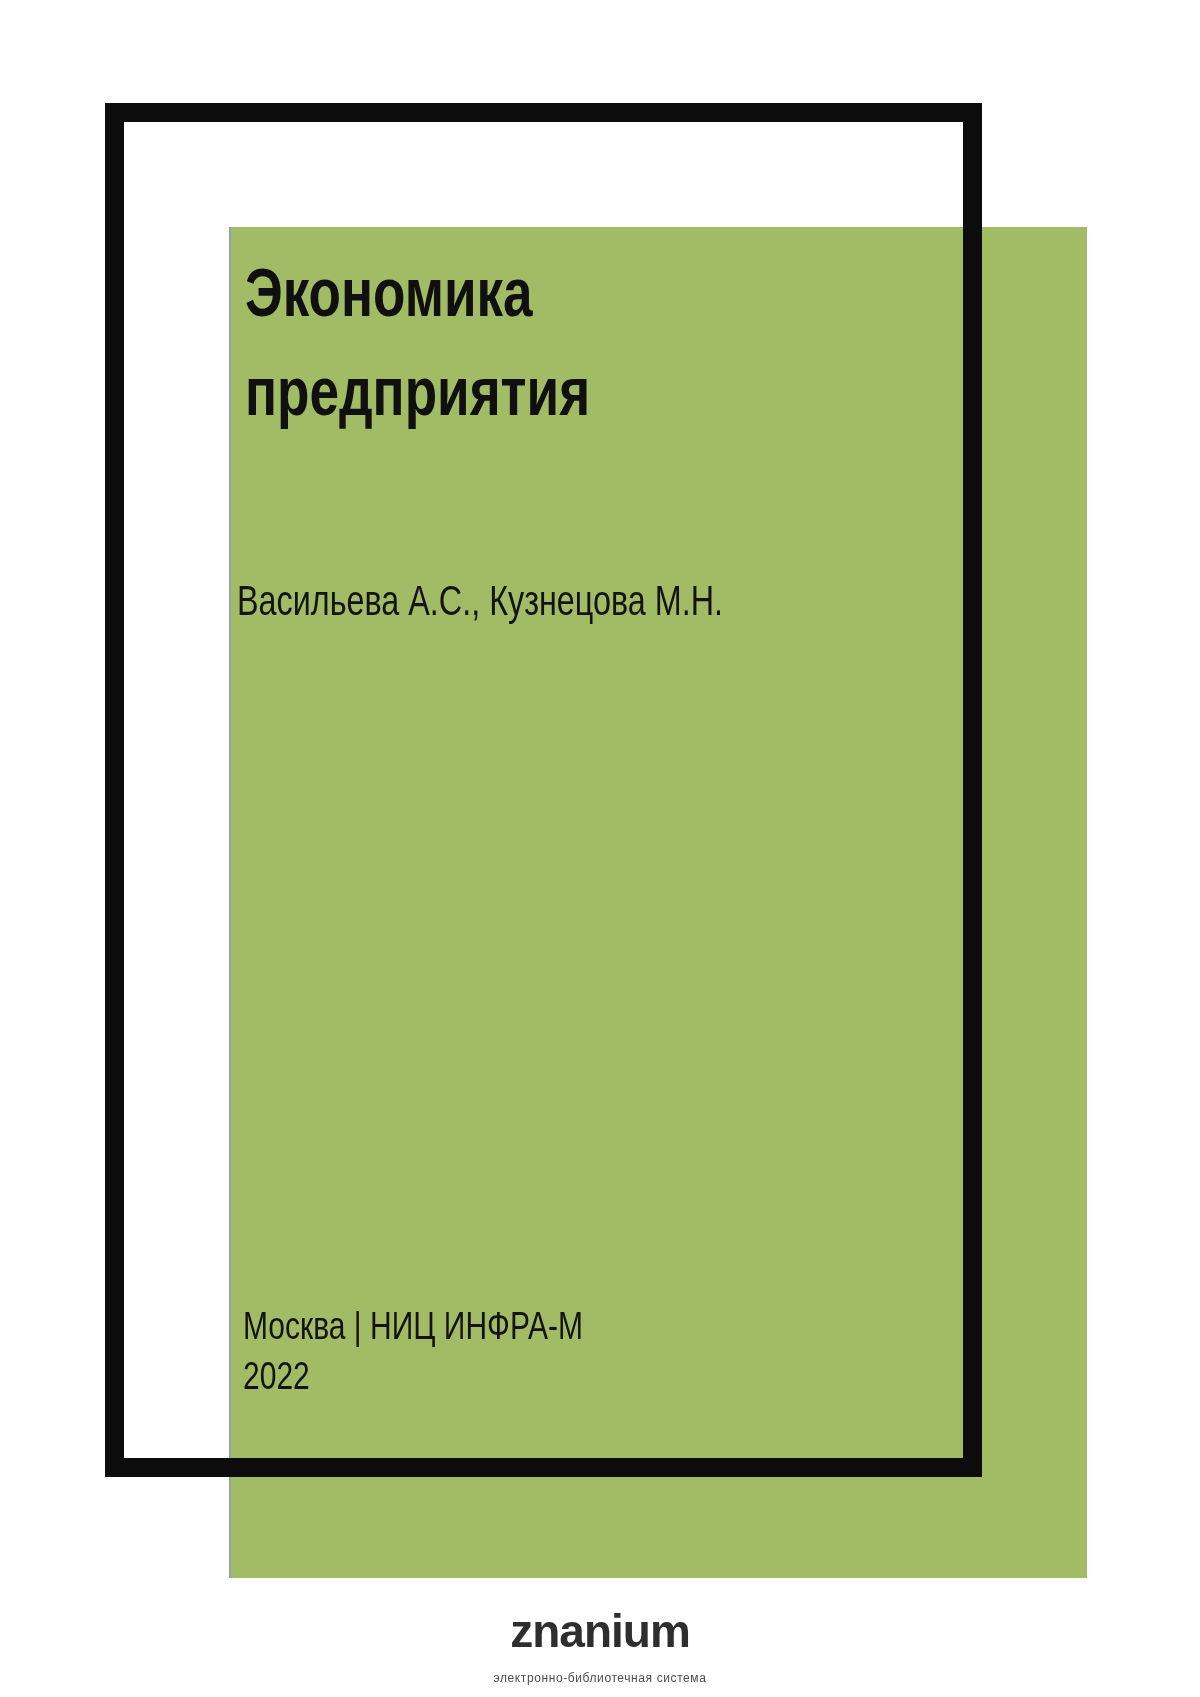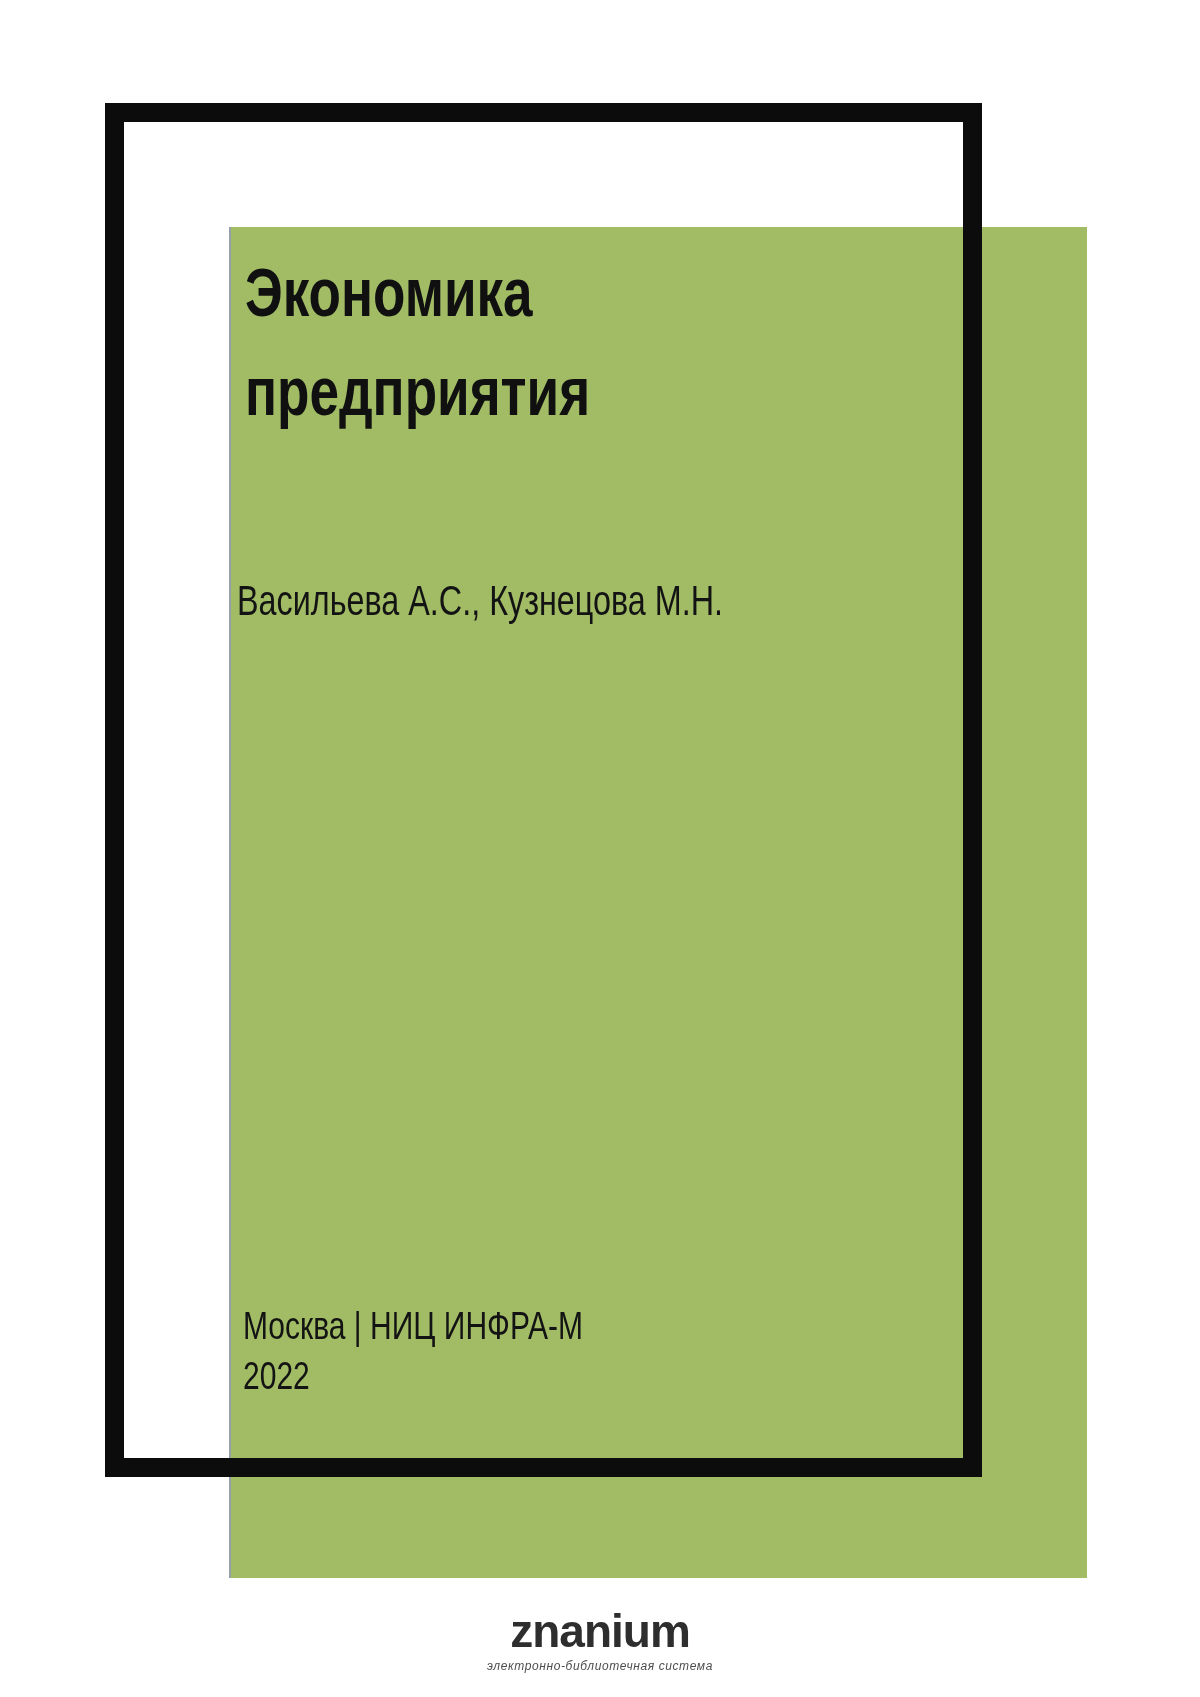--- a/index.html
+++ b/index.html
@@ -80,27 +80,26 @@
   }
   .logo-wordmark {
     color: #2e2e2e;
     font-weight: 700;
     font-size: 46px;
     line-height: 48px;
     letter-spacing: -1px;
     margin-top: 13px;
   }
   .logo-tagline {
-    margin-top: 4px;
+    margin-top: 16px;
     color: #4d4d4d;
     font-weight: 400;
     font-size: 12px;
     letter-spacing: 0.6px;
     line-height: 14px;
-    font-style: italic;
   }
 </style>
 </head>
 <body>
 
 <div class="canvas">
 
   <div class="green-panel"></div>
 
   <div class="black-frame"></div>

